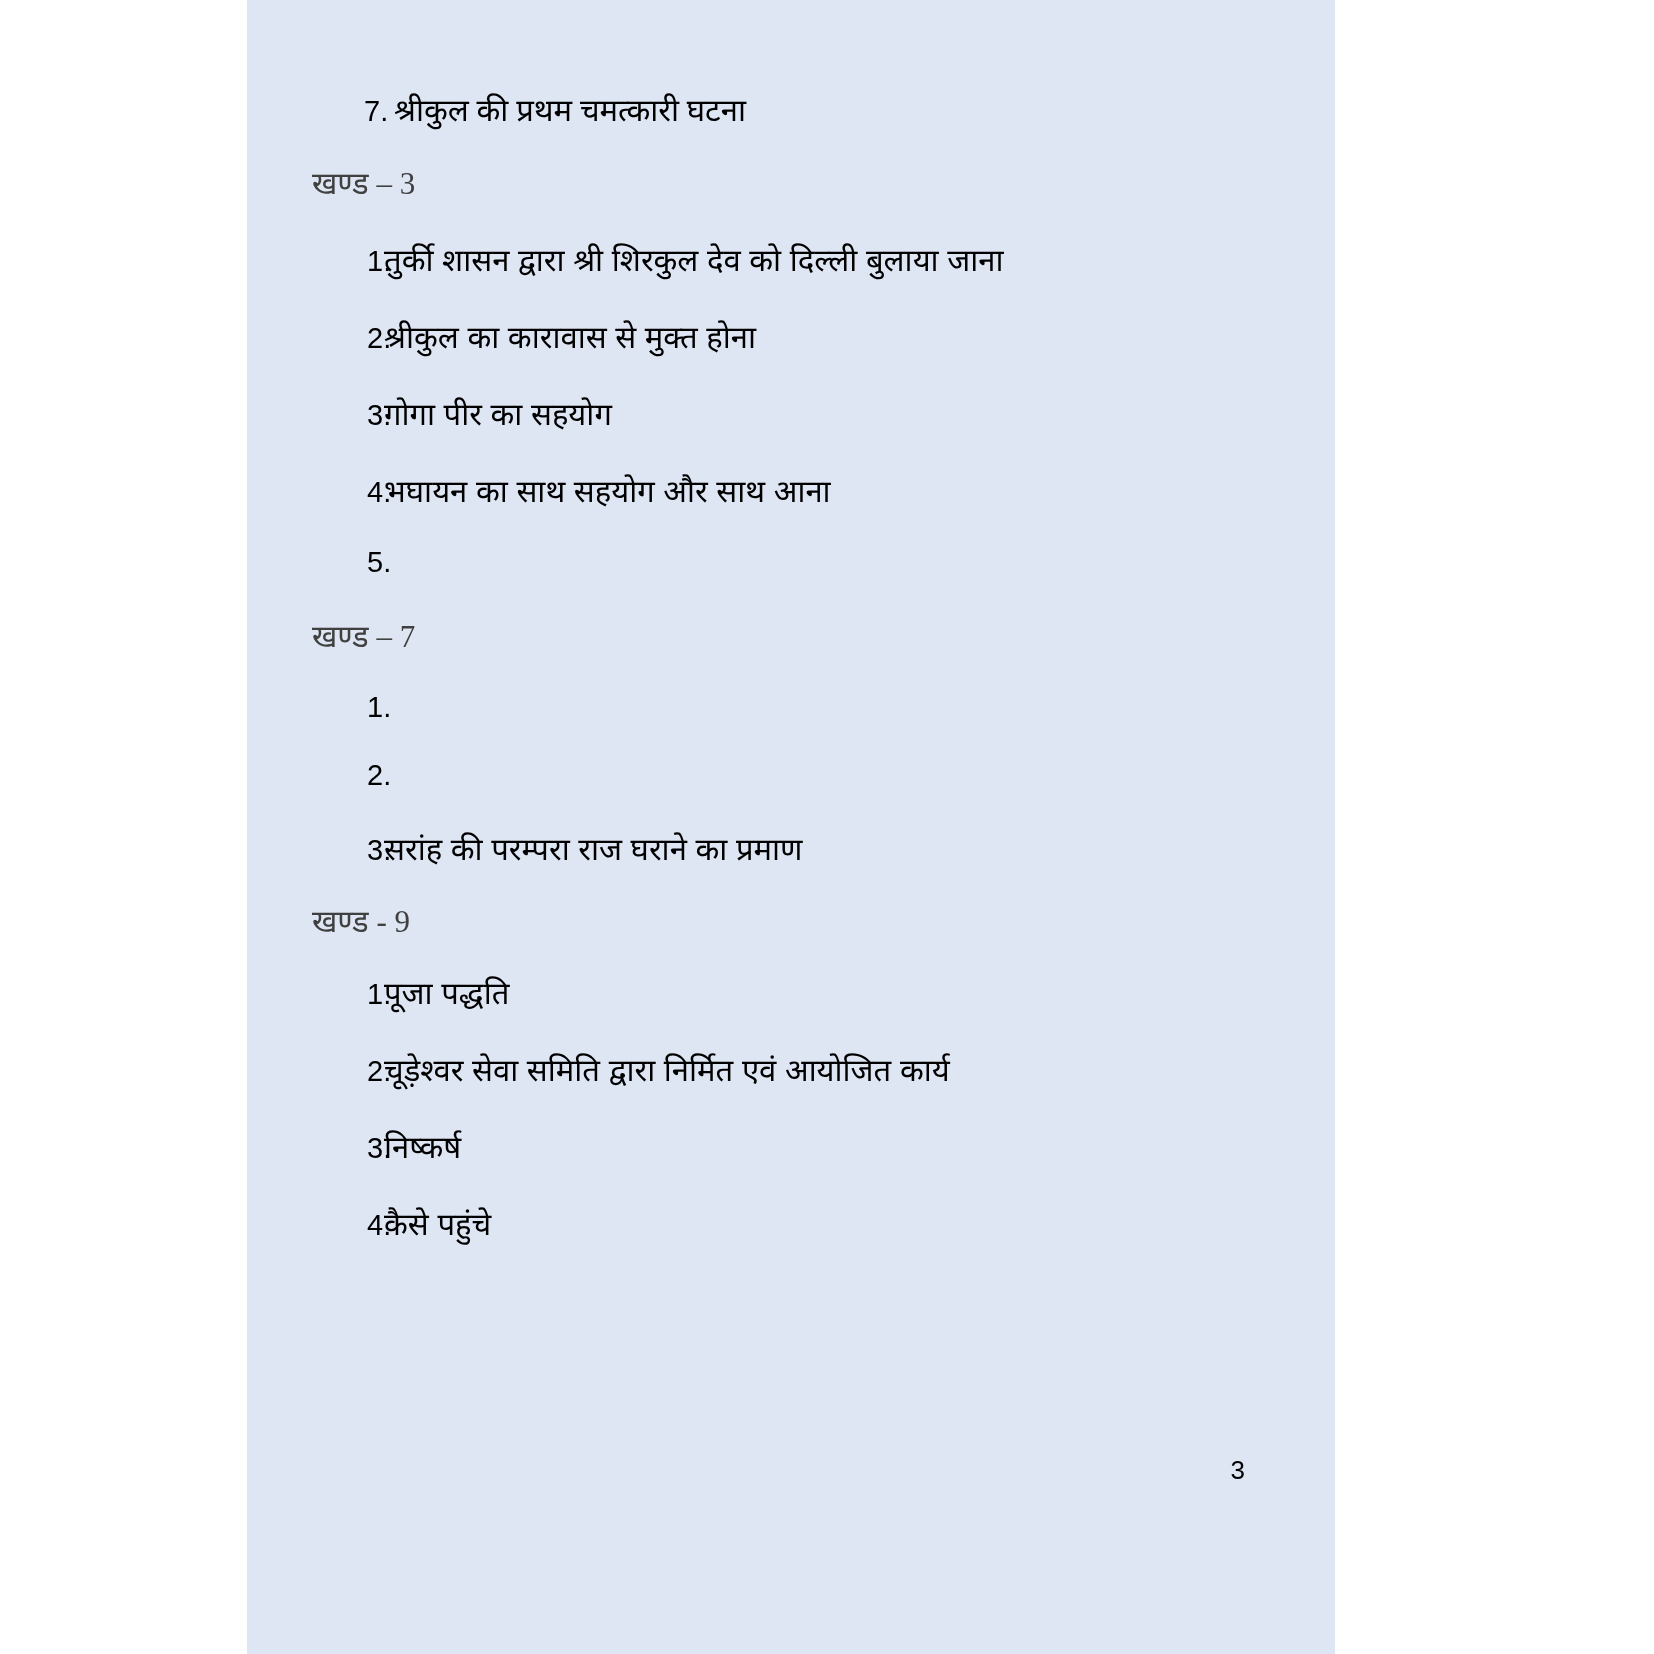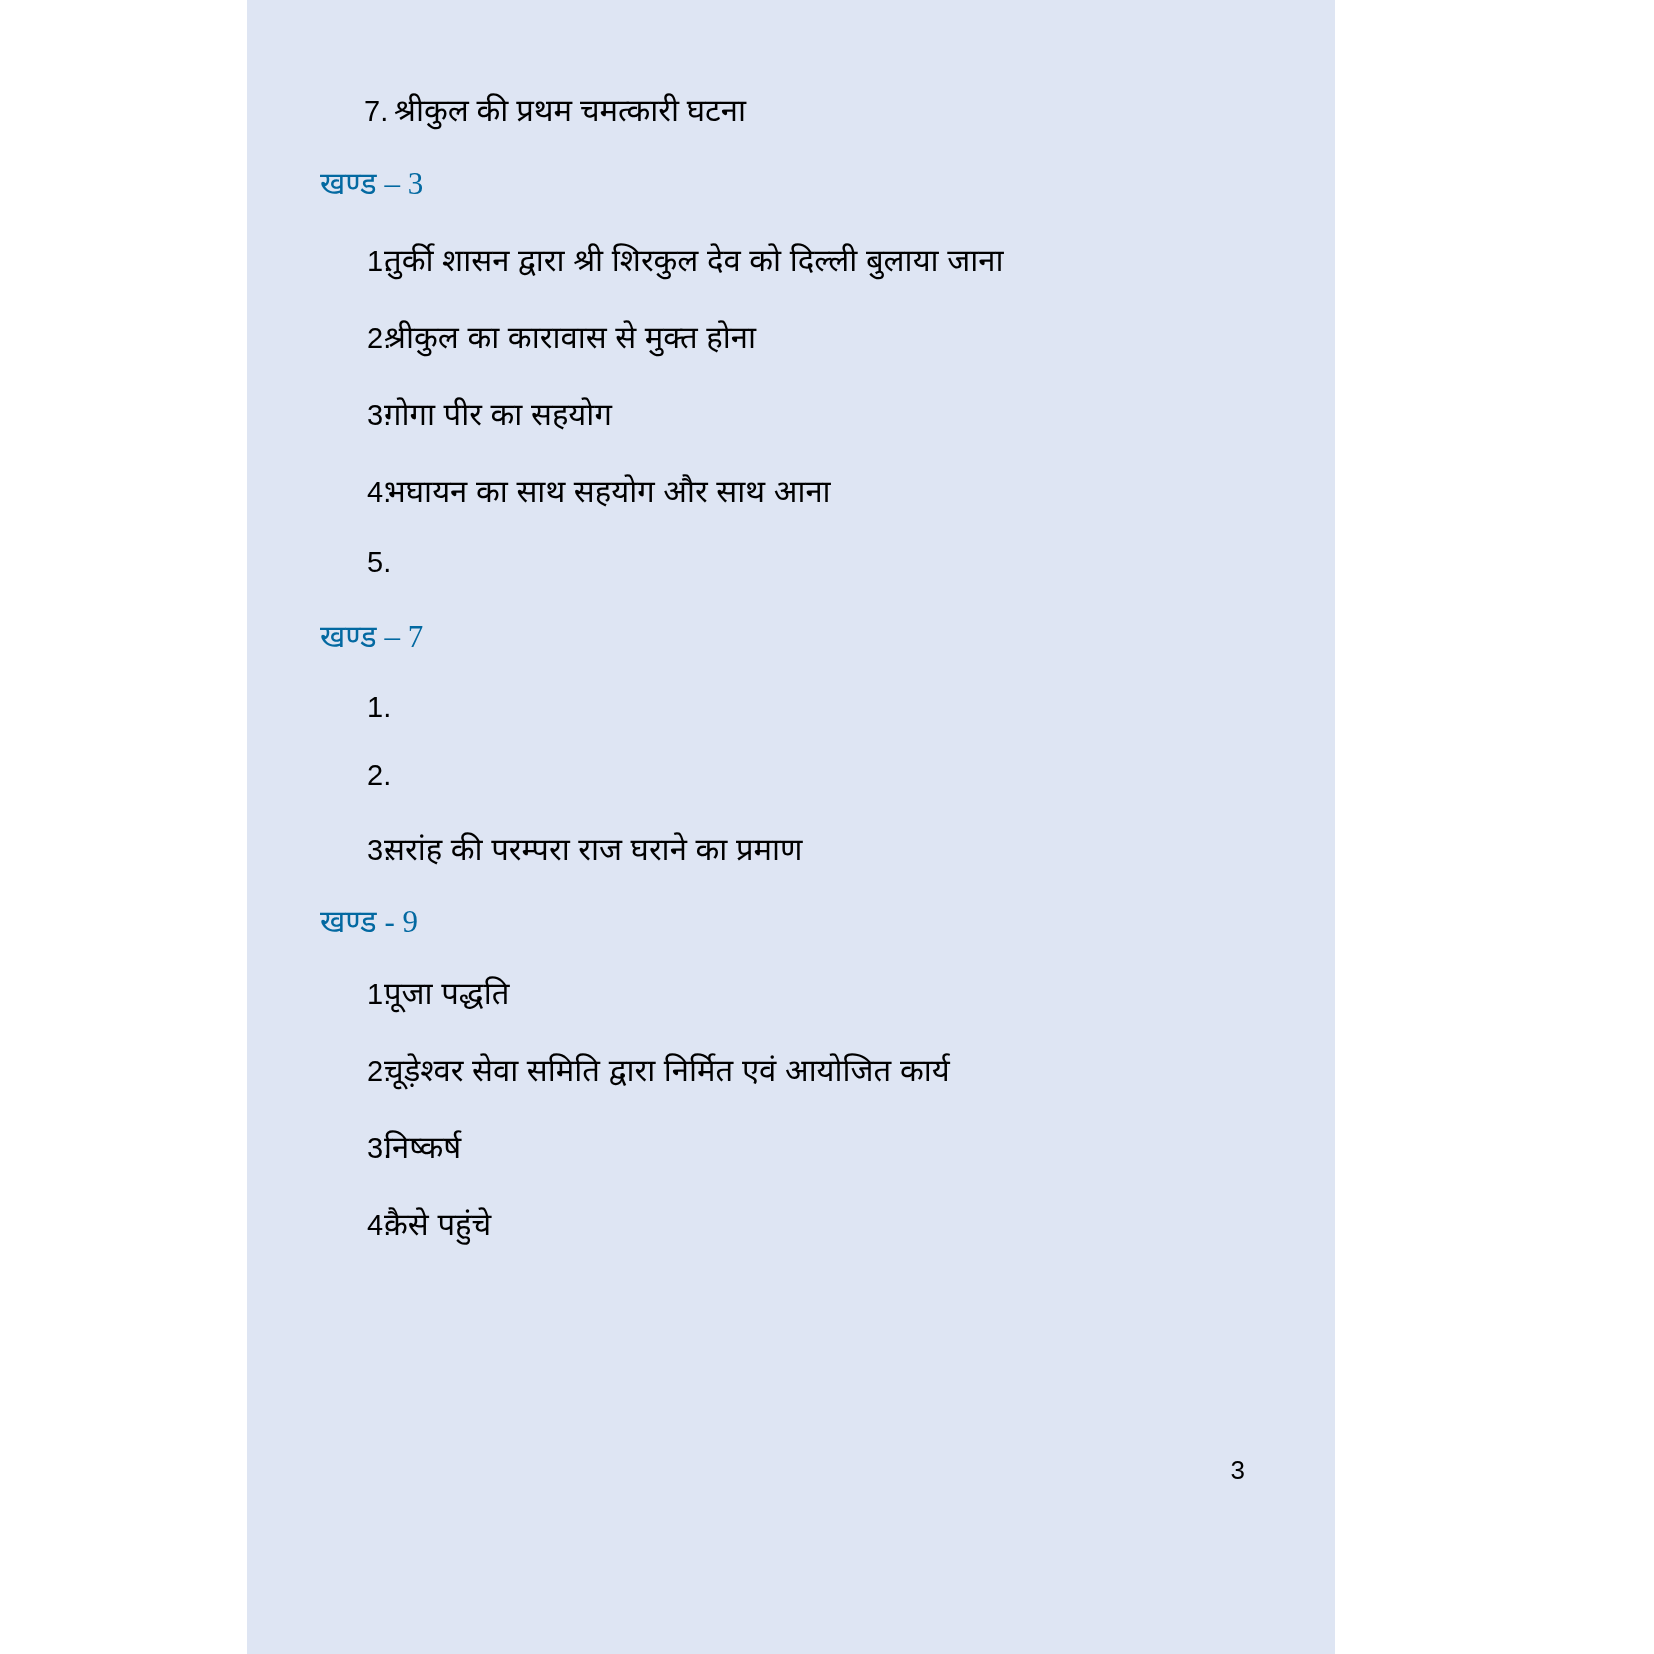--- a/index.html
+++ b/index.html
@@ -49,22 +49,22 @@
   }
   .toc-item .txt {
     font-family: "Liberation Serif", serif;
     font-size: 31px;
     margin-left: 20px;
   }
 
   .section-head {
     font-family: "Liberation Serif", serif;
     font-size: 31px;
-    color: #0369a1;
-    margin: 8px;
+    color: #404040;
+    margin: 0;
     padding: 0;
   }
 
   .list {
     margin: 0;
     padding: 0;
     list-style: none;
   }
   .list li {
     display: flex;

